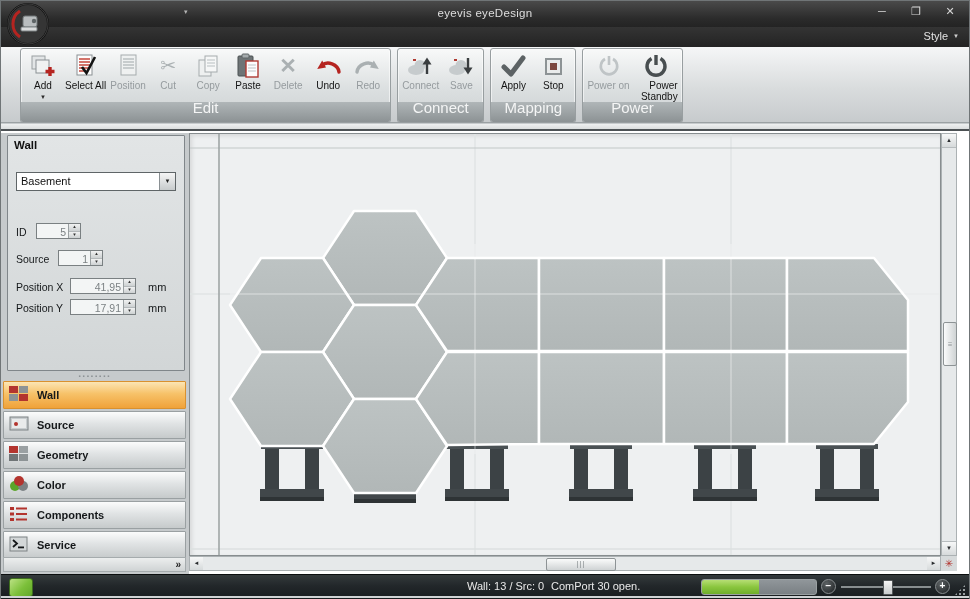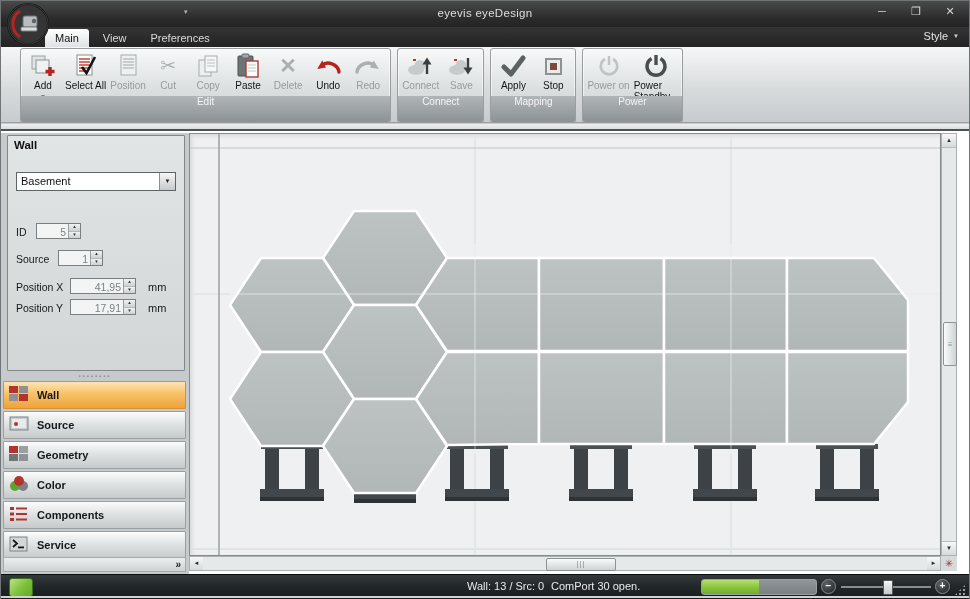--- a/index.html
+++ b/index.html
@@ -30,27 +30,27 @@
   
   #ribbon{position:absolute;top:46px;left:0;right:0;height:76px;
           background:linear-gradient(#f5f6f7,#d9dcdd 55%,#c7cbcd);
           border-bottom:1px solid #9ba1a3;display:flex;padding-left:16px;box-sizing:border-box}
   #ribbon-footer{position:absolute;top:123px;left:0;right:0;height:7px;
           background:linear-gradient(#eef0f0,#d3d6d7);border-bottom:1px solid #aeb3b5}
   .rgroup{position:relative;margin:1px 3px 0 3px;border:1px solid #989ea0;border-radius:3px;
           background:linear-gradient(#f8f9f9,#dadedf 58%,#ccd0d2);
           box-shadow:inset 0 0 0 1px rgba(255,255,255,.55);
           padding:0 2px 13px 2px;height:60px}
-  .rgroup-label{position:absolute;left:0;right:0;bottom:0;height:26px;
+  .rgroup-label{position:absolute;left:0;right:0;bottom:0;height:20px;
           background:linear-gradient(#b0b6b8,#8c9294);color:#f4f5f5;
-          font-size:10px;line-height:12px;text-align:center;border-radius:0 0 2px 2px}
+          font-size:15px;line-height:12px;text-align:center;border-radius:0 0 2px 2px}
   .rbtns{display:flex;height:100%}
   .rbtn{min-width:36px;padding:1px 2px 0 2px;display:flex;flex-direction:column;align-items:center}
   .ricon{height:30px;display:flex;align-items:center;justify-content:center;margin-top:1px}
-  .rlabel{font-size:10px;line-height:10.5px;text-align:left;color:#141414;max-width:44px}
+  .rlabel{font-size:10px;line-height:10.5px;text-align:right;color:#141414;max-width:44px}
   .rbtn.disabled .rlabel{color:#959b9e}
   .rbtn .add-caret{font-size:6px;color:#2a2a2a;margin-top:2px}
   .glyph-icon{font-size:19px;color:#aab0b2;line-height:20px}
   .stop-sq{width:13px;height:13px;border:2px solid #8d9395;background:#e9ebeb;display:flex;align-items:center;justify-content:center}
   .stop-sq b{width:7px;height:7px;background:#7c473f}
 
   
   #main{position:absolute;top:128px;left:0;width:968px;height:445px;border-top:2px solid #4c5154;box-sizing:border-box;background:#ffffff}
 
   
@@ -148,25 +148,20 @@
       <circle cx="22" cy="22" r="20" fill="#353535" stroke="#101010" stroke-width="2"></circle>
       <circle cx="22" cy="22" r="20" fill="none" stroke="#5c5c5c" stroke-width="1" opacity=".6"></circle>
       <path d="M14 9 A15.5 15.5 0 0 0 14 35" fill="none" stroke="#b52420" stroke-width="3"></path>
       <rect x="17" y="14" width="14" height="11" rx="2" fill="#b9bdbf" stroke="#6f7476"></rect>
       <circle cx="28" cy="19" r="2.2" fill="#5f6567"></circle>
       <rect x="15" y="25" width="16" height="4" rx="1" fill="#d9dbdc" stroke="#7c8284"></rect>
     </svg>
   </div>
 
   <div id="tabrow">
-    <div class="tabs">
-      <div class="tab active">Main</div>
-      <div class="tab">View</div>
-      <div class="tab">Preferences</div>
-    </div>
     <div id="style-menu">
       <span>Style</span>
       <span class="caret">▼</span>
     </div>
   </div>
 
   <div id="ribbon">
 
     <div class="rgroup">
       <div class="rbtns">

